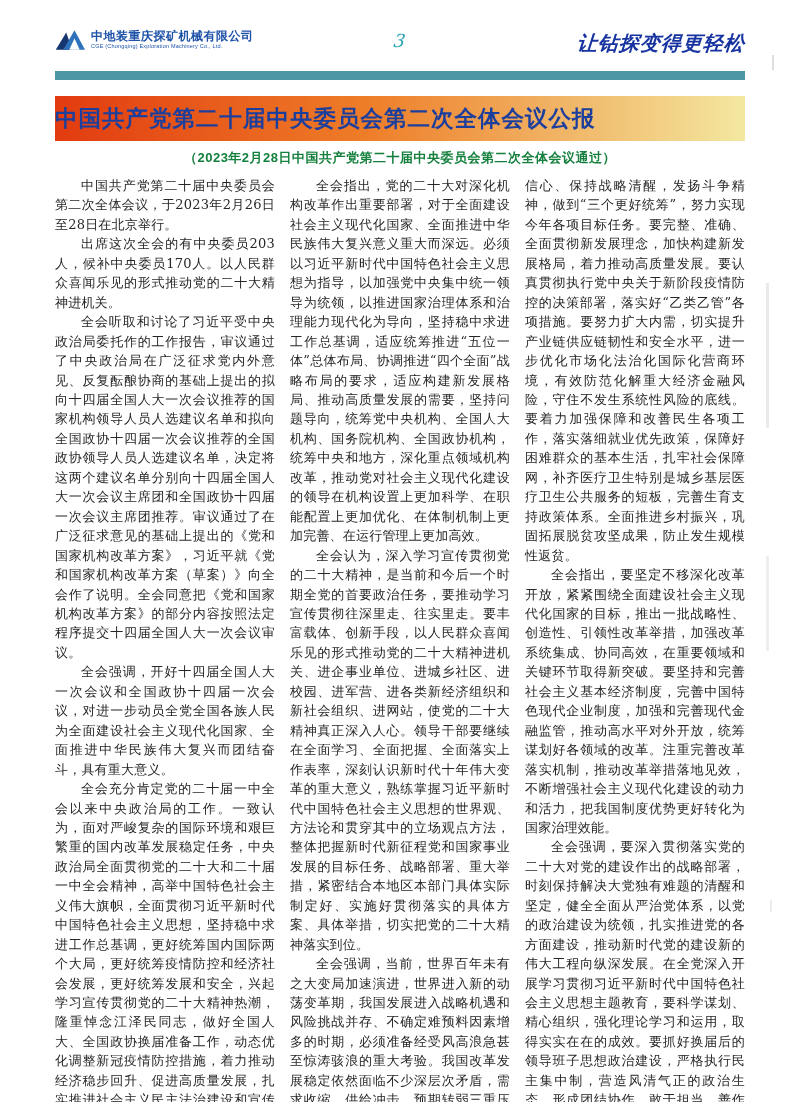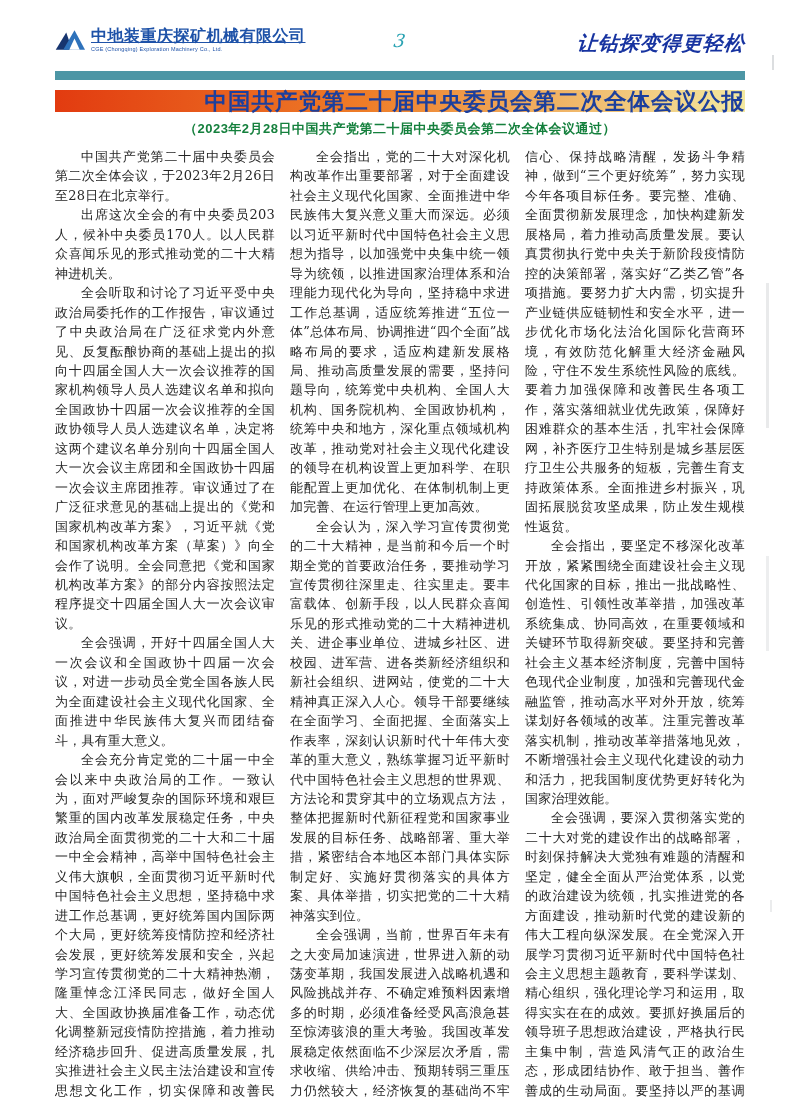--- a/index.html
+++ b/index.html
@@ -14,30 +14,30 @@
   }
   html,body{margin:0;padding:0;background:#ffffff;}
   body{width:800px;height:1102px;font-family:"DejaVu Serif",serif;}
   .page{position:relative;width:800px;height:1102px;background:#fff;overflow:hidden;box-sizing:border-box;padding:28px 55px 0 55px;}
 
   
   .hdr{display:flex;align-items:flex-start;justify-content:space-between;height:38px;}
   .logo-block{display:flex;align-items:center;gap:6px;width:270px;}
   .logo-icon{width:30px;height:24px;flex:0 0 auto;}
   .company-names{display:flex;flex-direction:column;line-height:1.05;}
-  .company-name{font-family:"Liberation Sans",sans-serif;font-weight:bold;font-size:16px;color:var(--brand-blue);letter-spacing:.5px;white-space:nowrap;text-decoration:underline;}
+  .company-name{font-family:"Liberation Sans",sans-serif;font-weight:bold;font-size:12px;color:var(--brand-blue);letter-spacing:.5px;white-space:nowrap;}
   .company-name-en{font-family:"Liberation Sans",sans-serif;font-size:5.5px;color:var(--brand-blue);margin-top:2px;letter-spacing:.2px;}
   .page-num{font-style:italic;font-size:18px;color:var(--page-number-teal);font-family:"DejaVu Serif",serif;margin-top:2px;transform:skewX(-8deg);}
   .slogan{font-family:"DejaVu Serif",serif;font-weight:bold;font-style:italic;font-size:20px;color:var(--slogan-blue);width:270px;text-align:right;letter-spacing:1px;transform:skewX(-4deg);margin-top:2px;}
 
   
   .teal-bar{height:9px;background:var(--divider-teal);margin-top:5px;}
 
   
-  .title-banner{margin-top:10px;height:22px;display:flex;align-items:center;justify-content:flex-end;background:linear-gradient(to right,var(--banner-gradient-left) 0%,var(--banner-gradient-mid) 45%,var(--banner-gradient-right) 100%);}
+  .title-banner{margin-top:16px;height:45px;display:flex;align-items:center;justify-content:flex-start;background:linear-gradient(to right,var(--banner-gradient-left) 0%,var(--banner-gradient-mid) 45%,var(--banner-gradient-right) 100%);}
   .title-banner h1{margin:0;font-family:"Liberation Sans",sans-serif;font-weight:bold;font-size:22.5px;color:var(--banner-text);letter-spacing:1px;white-space:nowrap;}
 
   .subtitle{margin-top:8px;text-align:center;font-family:"Liberation Sans",sans-serif;font-weight:bold;font-size:13px;color:#15803d;letter-spacing:.5px;}
 
   
   .columns{display:flex;gap:15px;margin-top:9px;}
   .column{flex:1 1 0;min-width:0;}
   .para{margin:0;font-size:13px;line-height:19.45px;color:#262626;text-align:justify;text-justify:inter-ideograph;letter-spacing:.2px;word-break:break-all;}
   .para.indent{text-indent:2em;}
   .para.cont{text-indent:0;}

